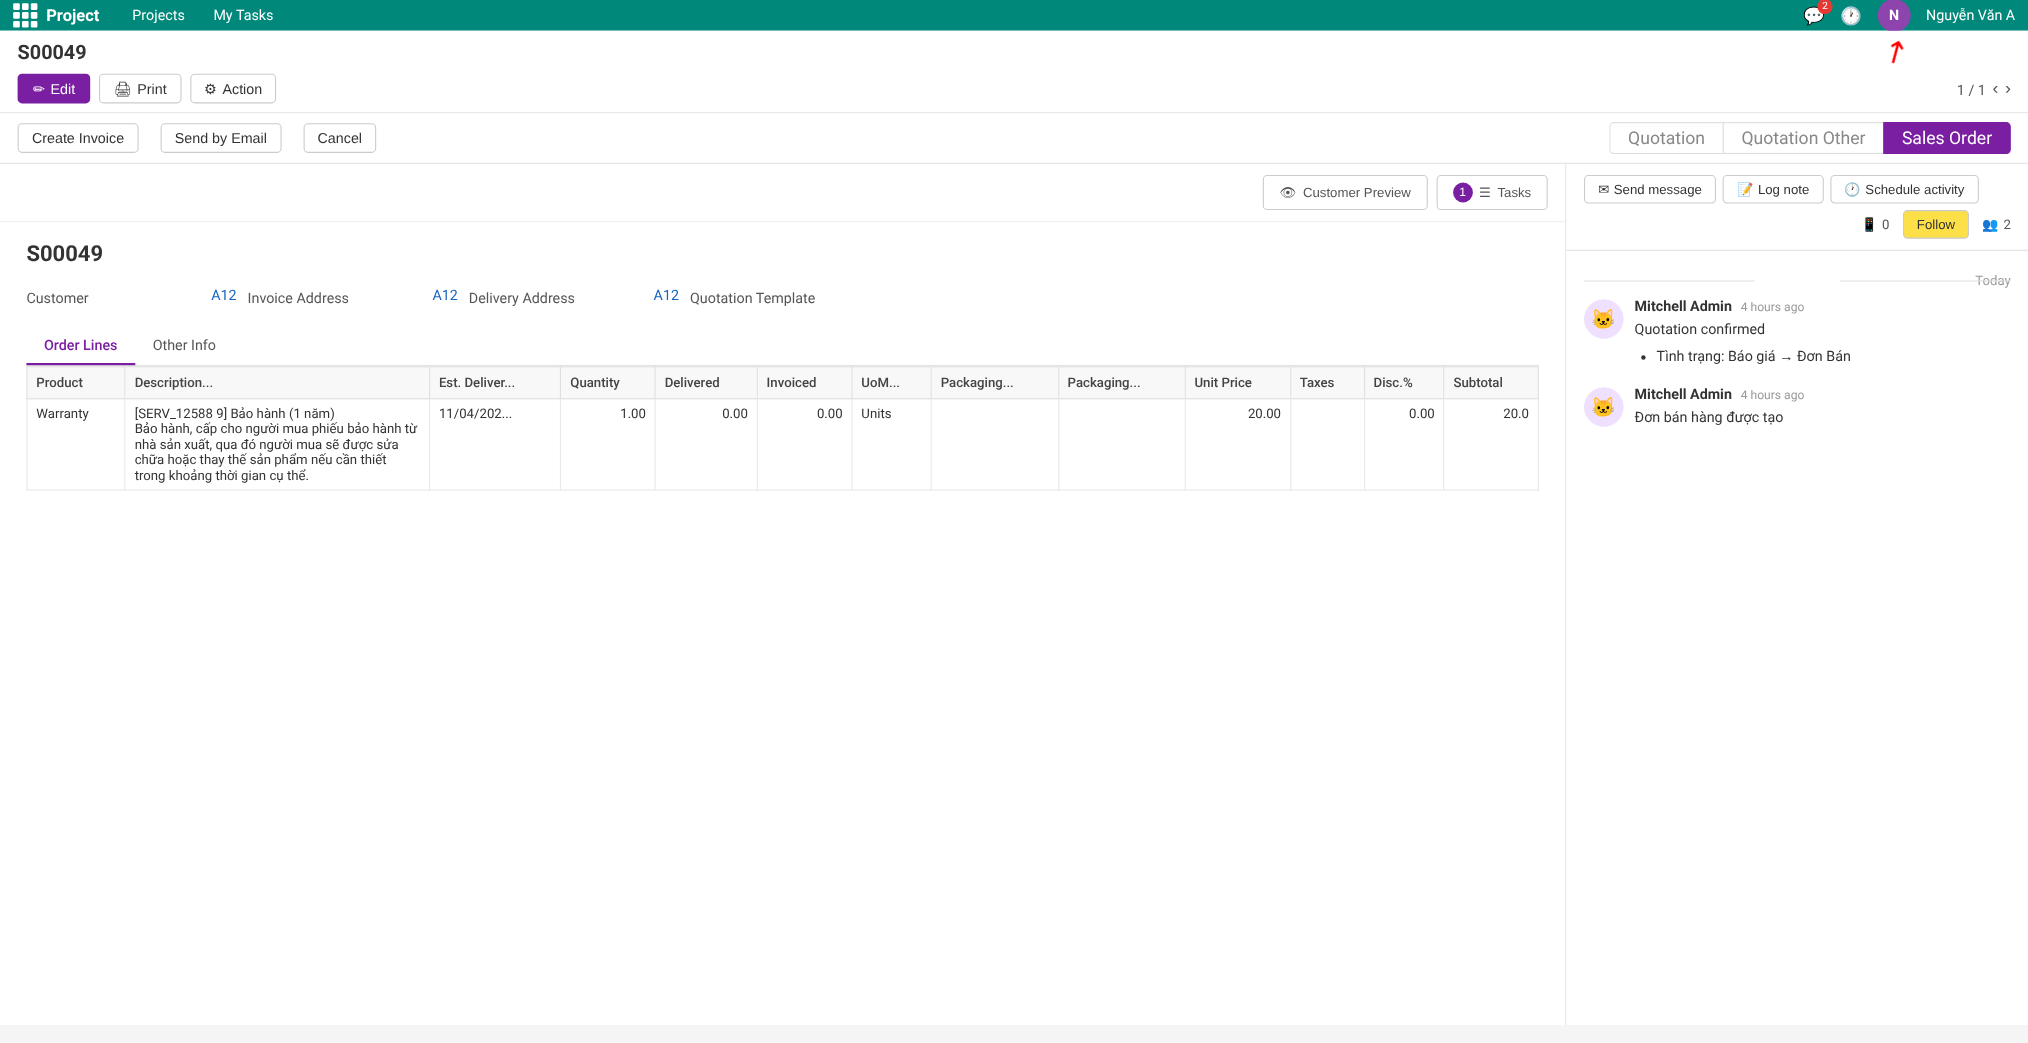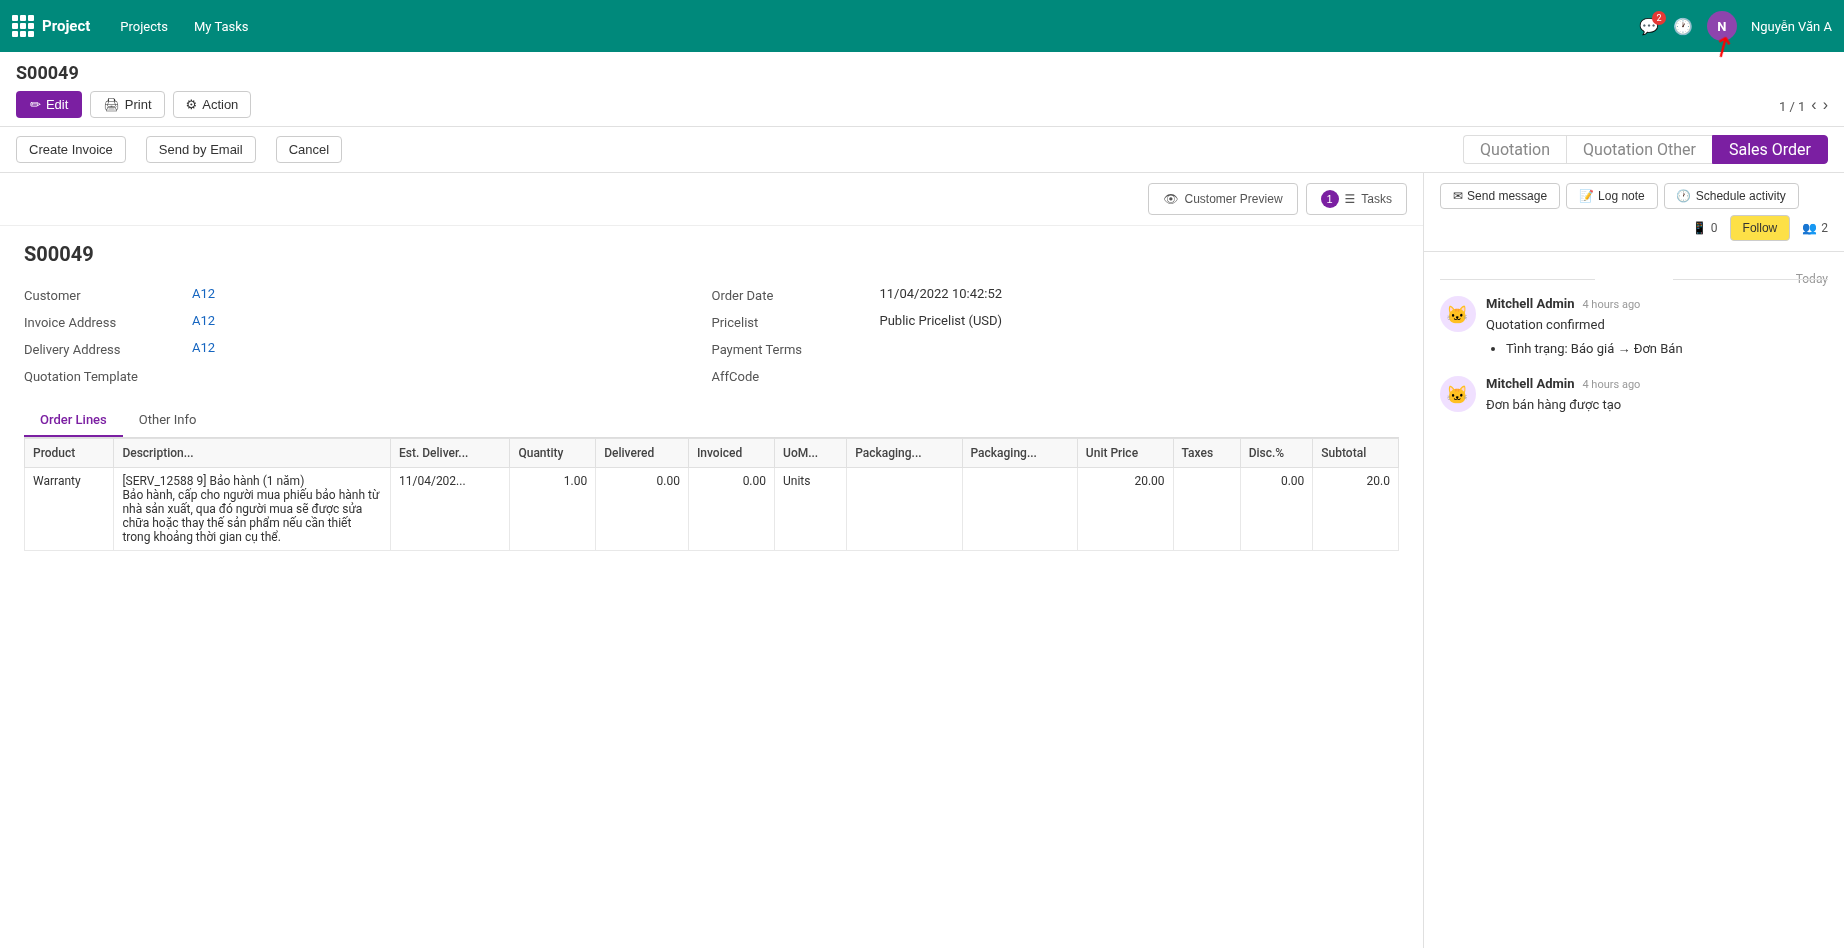--- a/index.html
+++ b/index.html
@@ -2,21 +2,21 @@
 <html><head>
   <meta charset="utf-8">
   <style>
     * { box-sizing: border-box; margin: 0; padding: 0; }
     body { font-family: -apple-system, BlinkMacSystemFont, 'Segoe UI', Roboto, sans-serif; font-size: 13px; color: #333; background: #f5f5f5; }
 
     
     .top-nav {
       background: #00897B;
       color: white;
-      height: 52px;
+      height: 28px;
       display: flex;
       align-items: center;
       padding: 0 12px;
       gap: 20px;
     }
     .top-nav-logo {
       display: flex;
       align-items: center;
       gap: 8px;
       font-weight: bold;
@@ -249,21 +249,21 @@
       font-weight: bold;
       color: #333;
       margin-bottom: 20px;
     }
     .form-fields {
       display: grid;
       grid-template-columns: 1fr 1fr;
       gap: 0;
       margin-bottom: 20px;
     }
-    .field-group { display: flex; flex-direction: column; gap: 10px; }
+    .field-group { display: flex; flex-direction: row; gap: 10px; }
     .field-row { display: flex; align-items: flex-start; gap: 8px; }
     .field-label {
       width: 160px;
       min-width: 160px;
       color: #555;
       font-size: 13px;
       padding-top: 2px;
     }
     .field-value {
       color: #1565C0;
@@ -530,38 +530,20 @@
             <div class="field-row">
               <span class="field-label">Delivery Address</span>
               <span class="field-value" style="cursor:pointer;">A12</span>
             </div>
             <div class="field-row">
               <span class="field-label">Quotation Template</span>
               <span class="field-value-plain"></span>
             </div>
           </div>
 
-          <div class="field-group">
-            <div class="field-row">
-              <span class="field-label">Order Date</span>
-              <span class="field-value-plain">11/04/2022 10:42:52</span>
-            </div>
-            <div class="field-row">
-              <span class="field-label">Pricelist</span>
-              <span class="field-value-plain">Public Pricelist (USD)</span>
-            </div>
-            <div class="field-row">
-              <span class="field-label">Payment Terms</span>
-              <span class="field-value-plain"></span>
-            </div>
-            <div class="field-row">
-              <span class="field-label">AffCode</span>
-              <span class="field-value-plain"></span>
-            </div>
-          </div>
         </div>
 
         <div class="form-tabs">
           <div class="tab-item active">Order Lines</div>
           <div class="tab-item">Other Info</div>
         </div>
 
         <table class="order-table">
           <thead>
             <tr>

